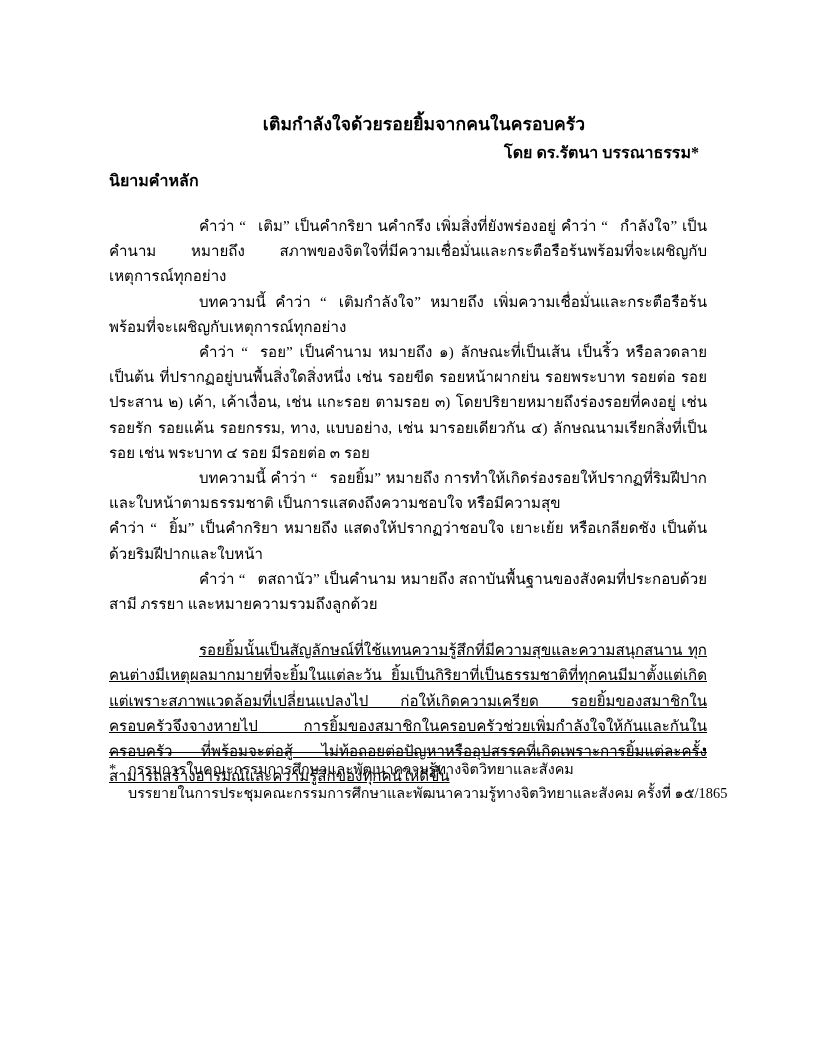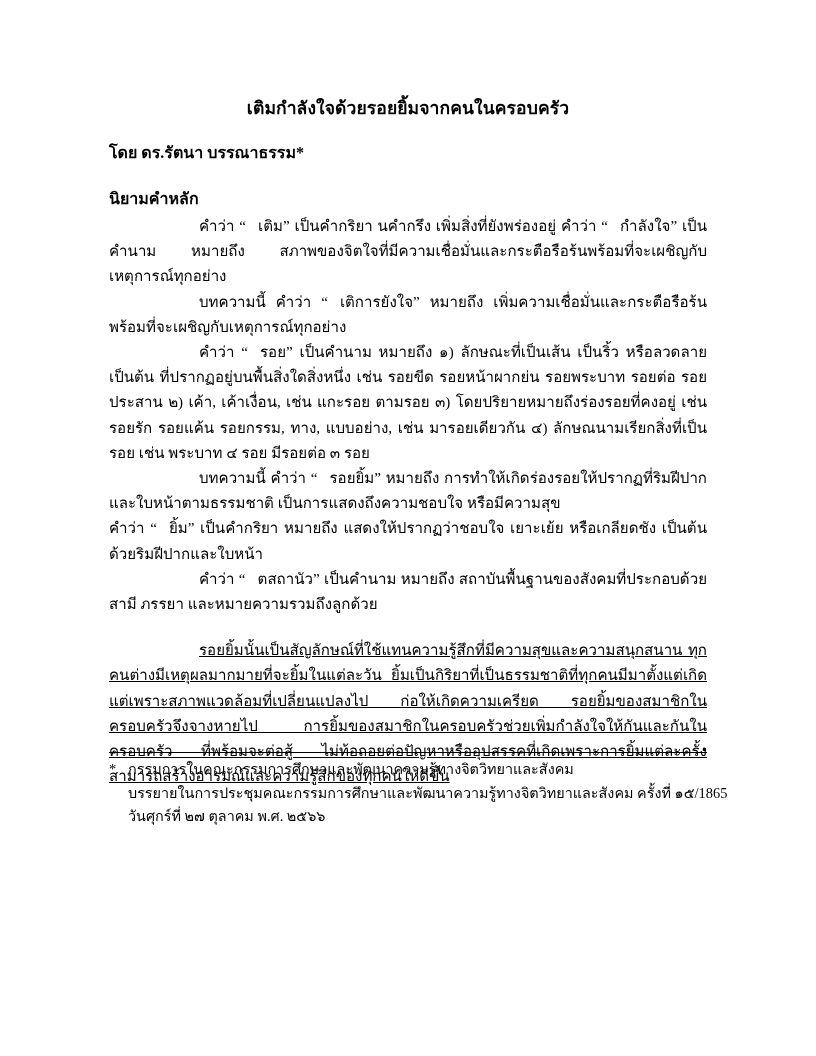--- a/index.html
+++ b/index.html
@@ -29,51 +29,51 @@
 
   .content {
     position: absolute;
     left: 109px;
     top: 0;
     width: 598px;
   }
 
   
   .doc-title {
-    margin: 0;
+    margin: 16px;
     padding: 0;
     text-align: center;
     font-weight: bold;
     font-size: 17.5px;
     line-height: 1.25;
     letter-spacing: 0.1px;
     position: absolute;
     top: 98px;
     left: 0;
     width: 598px;
   }
 
   
   .doc-author {
     position: absolute;
     top: 143px;
     left: 0;
     width: 598px;
-    text-align: left;
+    text-align: right;
     font-weight: bold;
     font-size: 16px;
     line-height: 1.3;
     padding-right: 8px;
     box-sizing: border-box;
   }
 
   
   .section-heading {
     position: absolute;
-    top: 189px;
+    top: 171px;
     left: 0;
     font-weight: bold;
     font-size: 16px;
     line-height: 1.3;
   }
 
   
   .body-block {
     position: absolute;
     top: 214px;
@@ -158,37 +158,36 @@
 
     <div class="doc-author">โดย ดร.รัตนา  บรรณาธรรม*</div>
 
     <div class="section-heading">นิยามคำหลัก</div>
 
     <div class="body-block">
 
 
       <p class="para"><span>คำว่า “</span><b>เติม</b><span>” เป็นคำกริยา นคำกรึง เพิ่มสิ่งที่ยังพร่องอยู่  คำว่า “</span><b>กำลังใจ</b><span>” เป็นคำนาม หมายถึง สภาพของจิตใจที่มีความเชื่อมั่นและกระตือรือร้นพร้อมที่จะเผชิญกับเหตุการณ์ทุกอย่าง</span></p>
 
-      <p class="para"><span>บทความนี้ คำว่า “</span><b>เติการยังใจ</b><span>” หมายถึง เพิ่มความเชื่อมั่นและกระตือรือร้นพร้อมที่จะเผชิญกับเหตุการณ์ทุกอย่าง</span></p>
+      <p class="para"><span>บทความนี้ คำว่า “</span><b>เติมกำลังใจ</b><span>” หมายถึง เพิ่มความเชื่อมั่นและกระตือรือร้นพร้อมที่จะเผชิญกับเหตุการณ์ทุกอย่าง</span></p>
 
       <p class="para"><span>คำว่า “</span><b>รอย</b><span>” เป็นคำนาม หมายถึง ๑) ลักษณะที่เป็นเส้น เป็นริ้ว หรือลวดลาย เป็นต้น ที่ปรากฏอยู่บนพื้นสิ่งใดสิ่งหนึ่ง เช่น รอยขีด รอยหน้าผากย่น รอยพระบาท รอยต่อ รอยประสาน  ๒) เค้า, เค้าเงื่อน, เช่น แกะรอย ตามรอย  ๓) โดยปริยายหมายถึงร่องรอยที่คงอยู่ เช่น รอยรัก รอยแค้น รอยกรรม, ทาง, แบบอย่าง, เช่น มารอยเดียวกัน  ๔) ลักษณนามเรียกสิ่งที่เป็นรอย เช่น พระบาท ๔ รอย มีรอยต่อ ๓ รอย</span></p>
 
       <p class="para"><span>บทความนี้ คำว่า “</span><b>รอยยิ้ม</b><span>” หมายถึง การทำให้เกิดร่องรอยให้ปรากฏที่ริมฝีปากและใบหน้าตามธรรมชาติ เป็นการแสดงถึงความชอบใจ หรือมีความสุข</span></p>
 
       <p class="para no-indent"><span>คำว่า “</span><b>ยิ้ม</b><span>” เป็นคำกริยา หมายถึง แสดงให้ปรากฏว่าชอบใจ เยาะเย้ย หรือเกลียดชัง เป็นต้น ด้วยริมฝีปากและใบหน้า</span></p>
 
       <p class="para"><span>คำว่า “</span><b>ตสถานัว</b><span>” เป็นคำนาม หมายถึง  สถาบันพื้นฐานของสังคมที่ประกอบด้วยสามี ภรรยา และหมายความรวมถึงลูกด้วย</span></p>
 
       <p class="para gap-before"><span>รอยยิ้มนั้นเป็นสัญลักษณ์ที่ใช้แทนความรู้สึกที่มีความสุขและความสนุกสนาน ทุกคนต่างมีเหตุผลมากมายที่จะยิ้มในแต่ละวัน ยิ้มเป็นกิริยาที่เป็นธรรมชาติที่ทุกคนมีมาตั้งแต่เกิด แต่เพราะสภาพแวดล้อมที่เปลี่ยนแปลงไป ก่อให้เกิดความเครียด รอยยิ้มของสมาชิกในครอบครัวจึงจางหายไป  การยิ้มของสมาชิกในครอบครัวช่วยเพิ่มกำลังใจให้กันและกันในครอบครัว ที่พร้อมจะต่อสู้ ไม่ท้อถอยต่อปัญหาหรืออุปสรรคที่เกิดเพราะการยิ้มแต่ละครั้งสามารถสร้างอารมณ์และความรู้สึกของทุกคนให้ดีขึ้น</span></p>
 
     </div>
   </div>
 
   <div class="footnote-rule"></div>
   <div class="footnote-rule-tick"></div>
 
   <div class="footnotes">
     <span class="footnote-line first"><span class="fn-mark">*</span><span>กรรมการในคณะกรรมการศึกษาและพัฒนาความรู้ทางจิตวิทยาและสังคม</span></span>
     <span class="footnote-line cont"><span>บรรยายในการประชุมคณะกรรมการศึกษาและพัฒนาความรู้ทางจิตวิทยาและสังคม ครั้งที่ ๑๕/1865</span></span>
-    <span class="footnote-line cont"><span>วันศุกร์ที่ ๒๗ ตุลาคม พ.ศ. ๒๕๖๖</span></span>
   </div>
 
 </div>
 
 </body></html>

